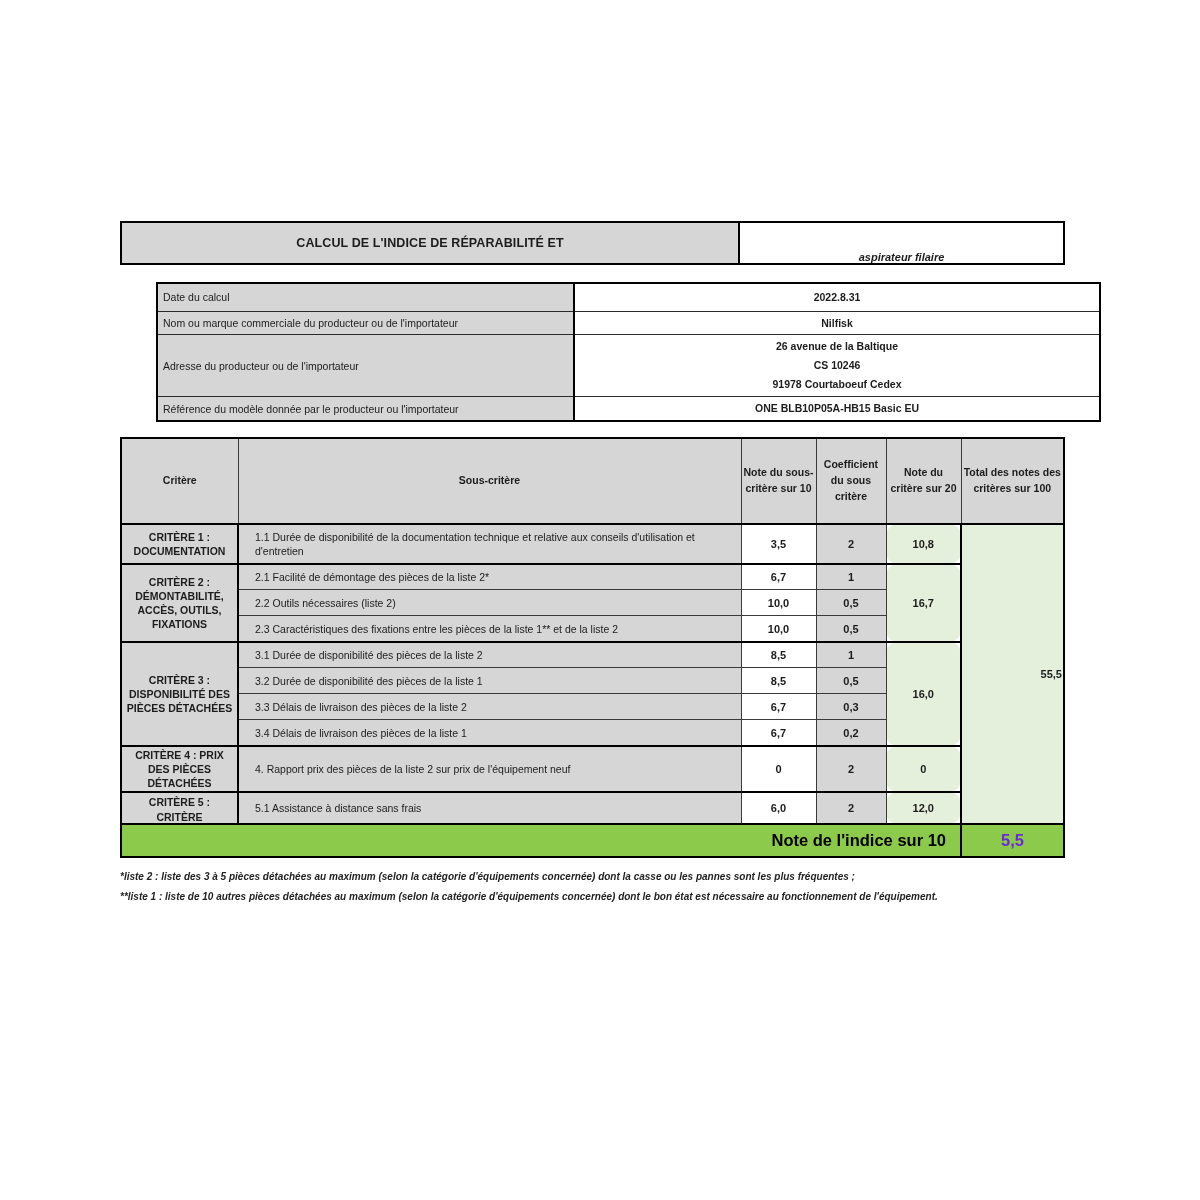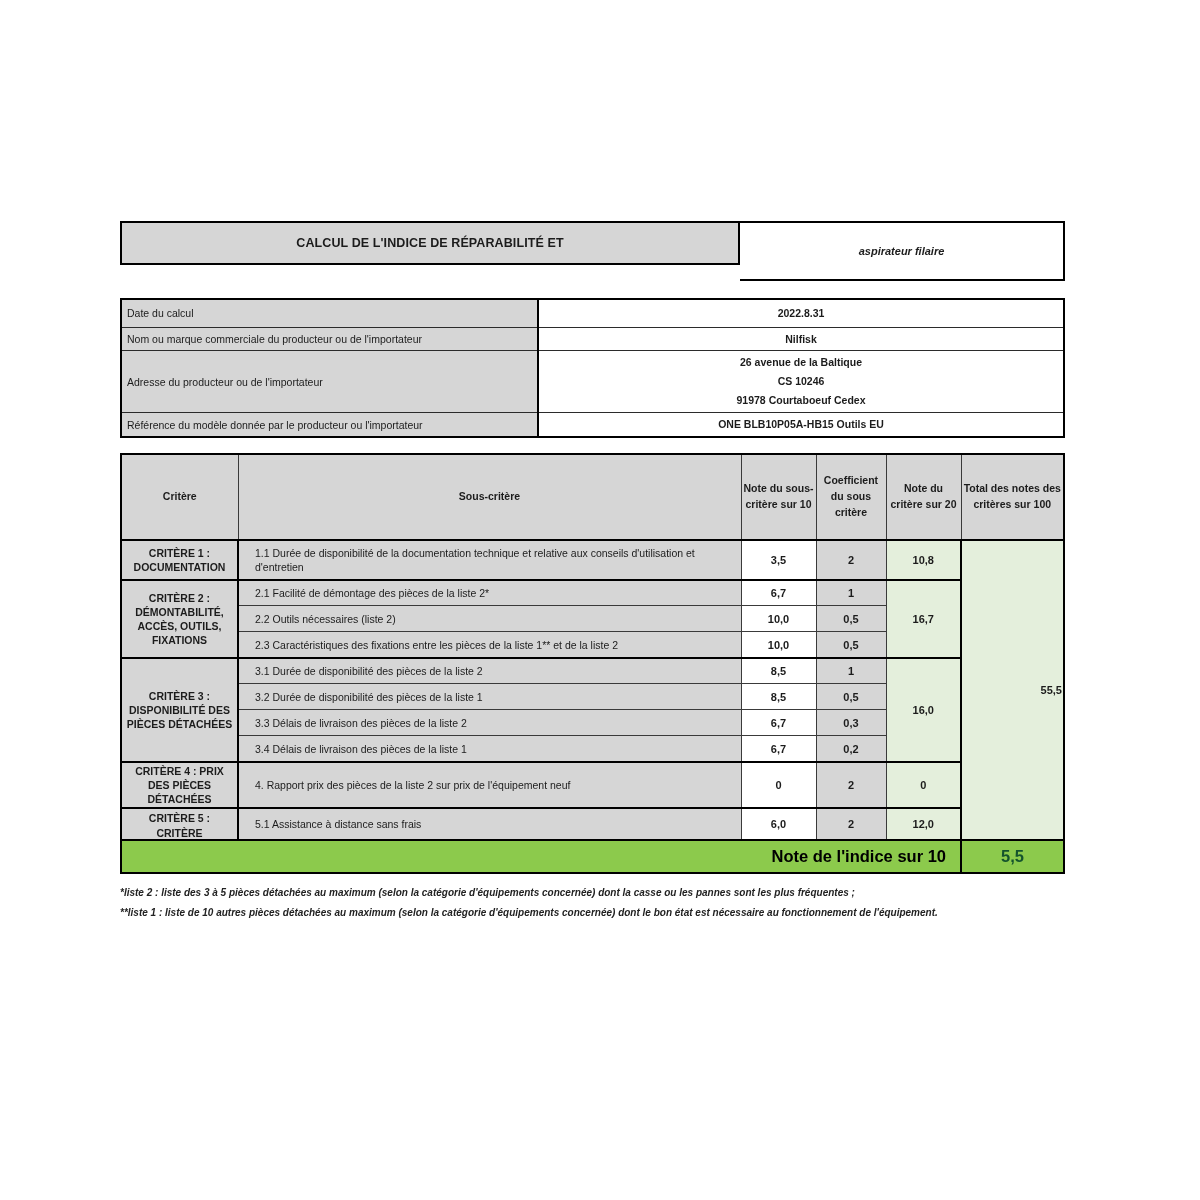--- a/index.html
+++ b/index.html
@@ -11,65 +11,65 @@
   .page{position:absolute;left:120px;top:221px;width:945px;}
 
   
   .title-band{display:flex;width:100%;}
   .title-box{
     box-sizing:border-box;width:620px;height:44px;background:#d6d6d6;
     border:2px solid #000;display:flex;flex-direction:column;justify-content:center;
     text-align:center;font-weight:bold;font-size:12.5px;line-height:1.45;letter-spacing:.1px;
   }
   .product-box{
-    box-sizing:border-box;width:325px;height:60px;background:#fff;
-    border:2px solid #000;border-left:none;display:flex;align-items:center;justify-content:center;
+    box-sizing:border-box;width:325px;height:44px;background:#fff;
+    border:2px solid #000;border-left:none;display:flex;align-items:flex-end;justify-content:center;
     font-weight:bold;font-style:italic;font-size:11px;
   }
 
   
   .subtitle{width:700px;text-align:center;margin-top:17px;font-weight:bold;font-size:10.5px;line-height:1.85;}
 
   
   table{border-collapse:collapse;}
-  .info-table{width:945px;margin-top:17px;border:2px solid #000;table-layout:fixed;}
+  .info-table{width:945px;margin-top:17px;border:2px solid #000;table-layout:fixed;margin-left:36px;}
   .info-table td{border:1px solid #2b2b2b;font-size:10.5px;vertical-align:middle;}
   .info-table td.lbl{background:#d6d6d6;width:408px;padding:2px 2px 2px 5px;border-right:2px solid #000;}
   .info-table td.val{background:#fff;text-align:center;font-weight:bold;padding:2px 4px;line-height:1.8;}
   .r-date{height:28px;} .r-name{height:23px;} .r-addr{height:61px;} .r-ref{height:23px;}
 
   
   .main-table{width:945px;margin-top:15px;border:2px solid #000;table-layout:fixed;}
   .main-table th,.main-table td{border:1px solid #3a3a3a;font-size:10.5px;vertical-align:middle;}
   .main-table th{background:#d6d6d6;font-weight:bold;text-align:center;padding:2px 1px;line-height:1.5;}
   .hdr-row{height:86px;}
   col.c-crit{width:117px;} col.c-sub{width:503px;} col.c-n10{width:75px;}
   col.c-coef{width:70px;} col.c-n20{width:75px;} col.c-tot{width:103px;}
   td.crit{
     background:#d6d6d6;font-weight:bold;text-align:center;padding:1px 3px;line-height:1.35;
     border-right:2px solid #000;overflow:hidden;
   }
   td.sub{background:#d6d6d6;padding:1px 16px;line-height:1.35;}
   td.n10{background:#ffffff;font-weight:bold;text-align:center;font-size:11px;}
   td.coef{background:#d6d6d6;font-weight:bold;text-align:center;font-size:11px;}
-  td.n20{background:#e4efdc;font-weight:bold;text-align:center;font-size:11px;}
+  td.n20{background:#e4efdc;font-weight:bold;text-align:center;font-size:11px;border-radius:12px;}
   td.tot{background:#e4efdc;font-weight:bold;text-align:right;font-size:11px;border-left:2px solid #000;}
   tr.grp-start td{border-top:2px solid #000;}
   .rh1{height:40px;} .rh2{height:26px;} .rh4{height:41px;} .rh5{height:29px;}
   td.clip{max-height:29px;}
   td.clip .clipbox{height:27px;overflow:hidden;display:flex;flex-direction:column;justify-content:flex-start;padding-top:1px;}
 
   
   td.final-label{
     background:#8cca4c;font-weight:bold;font-size:16.5px;text-align:right;
     padding-right:14px;height:29px;border-top:2px solid #000;color:#000000;
   }
   td.final-value{
     background:#8cca4c;font-weight:bold;font-size:16.5px;text-align:center;
-    border-top:2px solid #000;border-left:2px solid #000;color:#14532d;
+    border-top:2px solid #000;border-left:2px solid #000;color:#6d28d9;
   }
 
   
   .footnotes{margin-top:9px;font-style:italic;font-weight:600;font-size:10px;line-height:2.0;color:#222;}
 </style>
 </head>
 <body>
 
 <div class="page">
 
@@ -96,21 +96,21 @@
       <tr class="r-addr">
         <td class="lbl">Adresse du producteur ou de l'importateur</td>
         <td class="val">
           <div>26 avenue de la Baltique</div>
           <div>CS 10246</div>
           <div>91978 Courtaboeuf Cedex</div>
         </td>
       </tr>
       <tr class="r-ref">
         <td class="lbl">Référence du modèle donnée par le producteur ou l'importateur</td>
-        <td class="val">ONE BLB10P05A-HB15 Outils EU</td>
+        <td class="val">ONE BLB10P05A-HB15 Basic EU</td>
       </tr>
     </tbody>
   </table>
 
   <table class="main-table">
     <colgroup>
       <col class="c-crit">
         <col class="c-sub">
         <col class="c-n10">
         <col class="c-coef">

